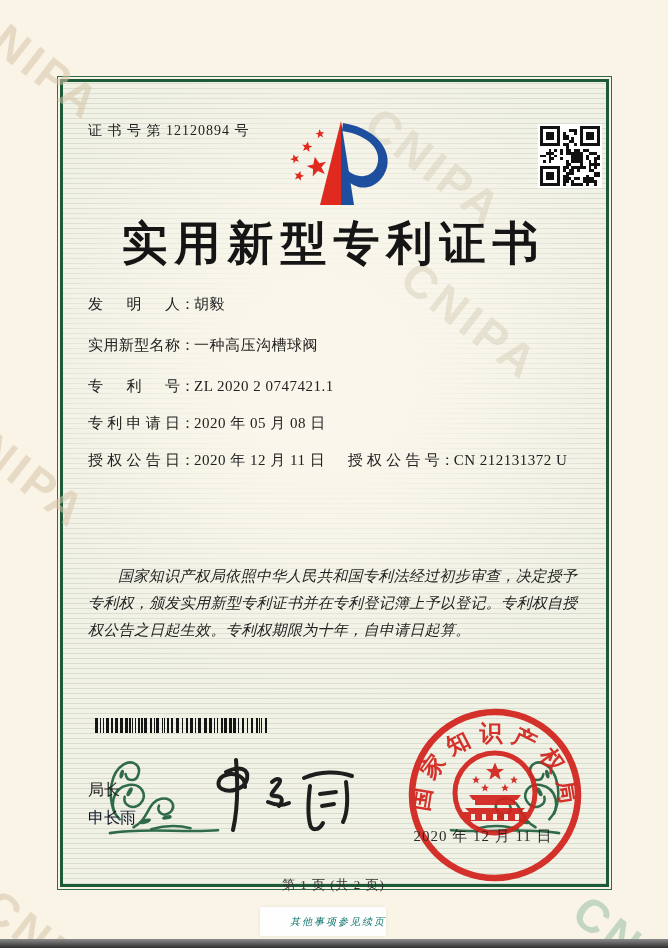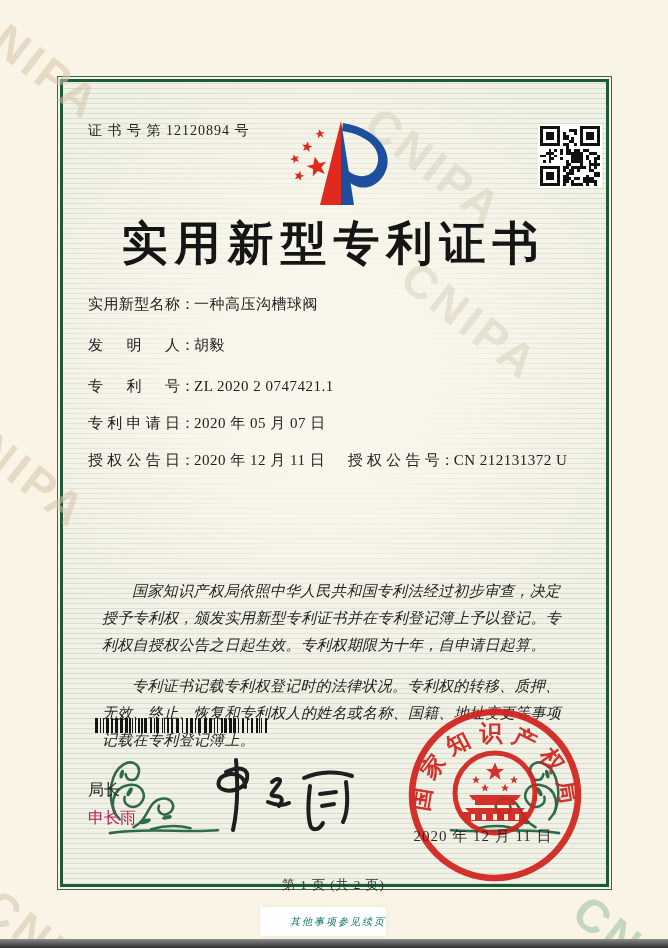--- a/index.html
+++ b/index.html
@@ -42,26 +42,26 @@
   .frow.tight{margin-bottom:15px;}
   .frow.addr{white-space:normal;margin-bottom:6px;}
   .flabel{display:inline-block;width:92px;text-align:justify;text-align-last:justify;vertical-align:top;}
   .fcolon{display:inline-block;width:14px;vertical-align:top;}
   .fvalue{letter-spacing:0.5px;}
   .fvalue.block{display:inline-block;vertical-align:top;width:406px;white-space:normal;}
   .fvalue.fix1{display:inline-block;width:150px;}
 
   .paras{left:88px;top:552px;width:494px;font-size:15px;line-height:27px;color:#222;
          font-family:"DejaVu Serif",serif;font-style:italic;letter-spacing:0.3px;}
-  .paras p{margin:14px;text-indent:2em;}
+  .paras p{margin:0;text-indent:2em;font-family:Liberation Mono, monospace;}
 
   .barcode{left:95px;top:706px;width:172px;height:15px;}
 
   .director-title{left:88px;top:768px;font-family:Liberation Sans, sans-serif;font-size:16px;color:#1d1d1d;}
-  .director-name{left:88px;top:796px;font-family:"Liberation Sans",sans-serif;font-size:16px;color:#be185d;}
+  .director-name{left:88px;top:796px;font-family:"Liberation Sans",sans-serif;font-size:16px;color:#0f172a;}
   .signature{left:196px;top:740px;width:168px;height:88px;}
 
   .seal{left:405px;top:693px;width:180px;height:180px;opacity:0.93;}
 
   .page-num{left:57px;top:856px;width:553px;text-align:center;font-size:13px;color:#333;letter-spacing:1px;margin-top:8px;}
 
   .note-box{left:260px;top:895px;width:126px;height:29px;background:#fefefe;
             text-align:right;line-height:29px;font-size:10px;letter-spacing:2px;color:#0f766e;
             font-family:"DejaVu Serif",serif;font-style:italic;box-shadow:0 0 3px rgba(0,0,0,0.08);}
 
@@ -266,40 +266,39 @@
         <rect x="13" y="20" width="1" height="1" fill="#111"></rect>
         <rect x="14" y="20" width="1" height="1" fill="#111"></rect>
         <rect x="16" y="20" width="1" height="1" fill="#111"></rect>
         <rect x="19" y="20" width="1" height="1" fill="#111"></rect>
       </svg>
 
     <div class="abs title">实用新型专利证书</div>
 
     <div class="abs fields">
       <div class="frow">
+        <span class="flabel">发明人</span><span class="fcolon">：</span><span class="fvalue">胡毅</span>
+      </div>
+      <div class="frow">
         <span class="flabel">实用新型名称</span><span class="fcolon">：</span><span class="fvalue">一种高压沟槽球阀</span>
-      </div>
-      <div class="frow">
-        <span class="flabel">发明人</span><span class="fcolon">：</span><span class="fvalue">胡毅</span>
       </div>
       <div class="frow tight">
         <span class="flabel">专利号</span><span class="fcolon">：</span><span class="fvalue">ZL 2020 2 0747421.1</span>
       </div>
       <div class="frow tight">
-        <span class="flabel">专利申请日</span><span class="fcolon">：</span><span class="fvalue">2020 年 05 月 07 日</span>
+        <span class="flabel">专利申请日</span><span class="fcolon">：</span><span class="fvalue">2020 年 05 月 08 日</span>
       </div>
       <div class="frow">
         <span class="flabel">授权公告日</span><span class="fcolon">：</span><span class="fvalue fix1">2020 年 12 月 11 日</span>
         <span class="flabel">授权公告号</span><span class="fcolon">：</span><span class="fvalue">CN 212131372 U</span>
       </div>
     </div>
 
     <div class="abs paras">
       <p>国家知识产权局依照中华人民共和国专利法经过初步审查，决定授予专利权，颁发实用新型专利证书并在专利登记簿上予以登记。专利权自授权公告之日起生效。专利权期限为十年，自申请日起算。</p>
-      <p>专利证书记载专利权登记时的法律状况。专利权的转移、质押、无效、终止、恢复和专利权人的姓名或名称、国籍、地址变更等事项记载在专利登记簿上。</p>
     </div>
 
     <svg class="abs barcode" id="barcode-svg" viewBox="0 0 172 15" preserveAspectRatio="none">
         <rect x="0" y="0" width="3" height="15" fill="#141414"></rect>
         <rect x="5" y="0" width="1" height="15" fill="#141414"></rect>
         <rect x="8" y="0" width="1" height="15" fill="#141414"></rect>
         <rect x="11" y="0" width="3" height="15" fill="#141414"></rect>
         <rect x="16" y="0" width="2" height="15" fill="#141414"></rect>
         <rect x="20" y="0" width="3" height="15" fill="#141414"></rect>
         <rect x="25" y="0" width="3" height="15" fill="#141414"></rect>

